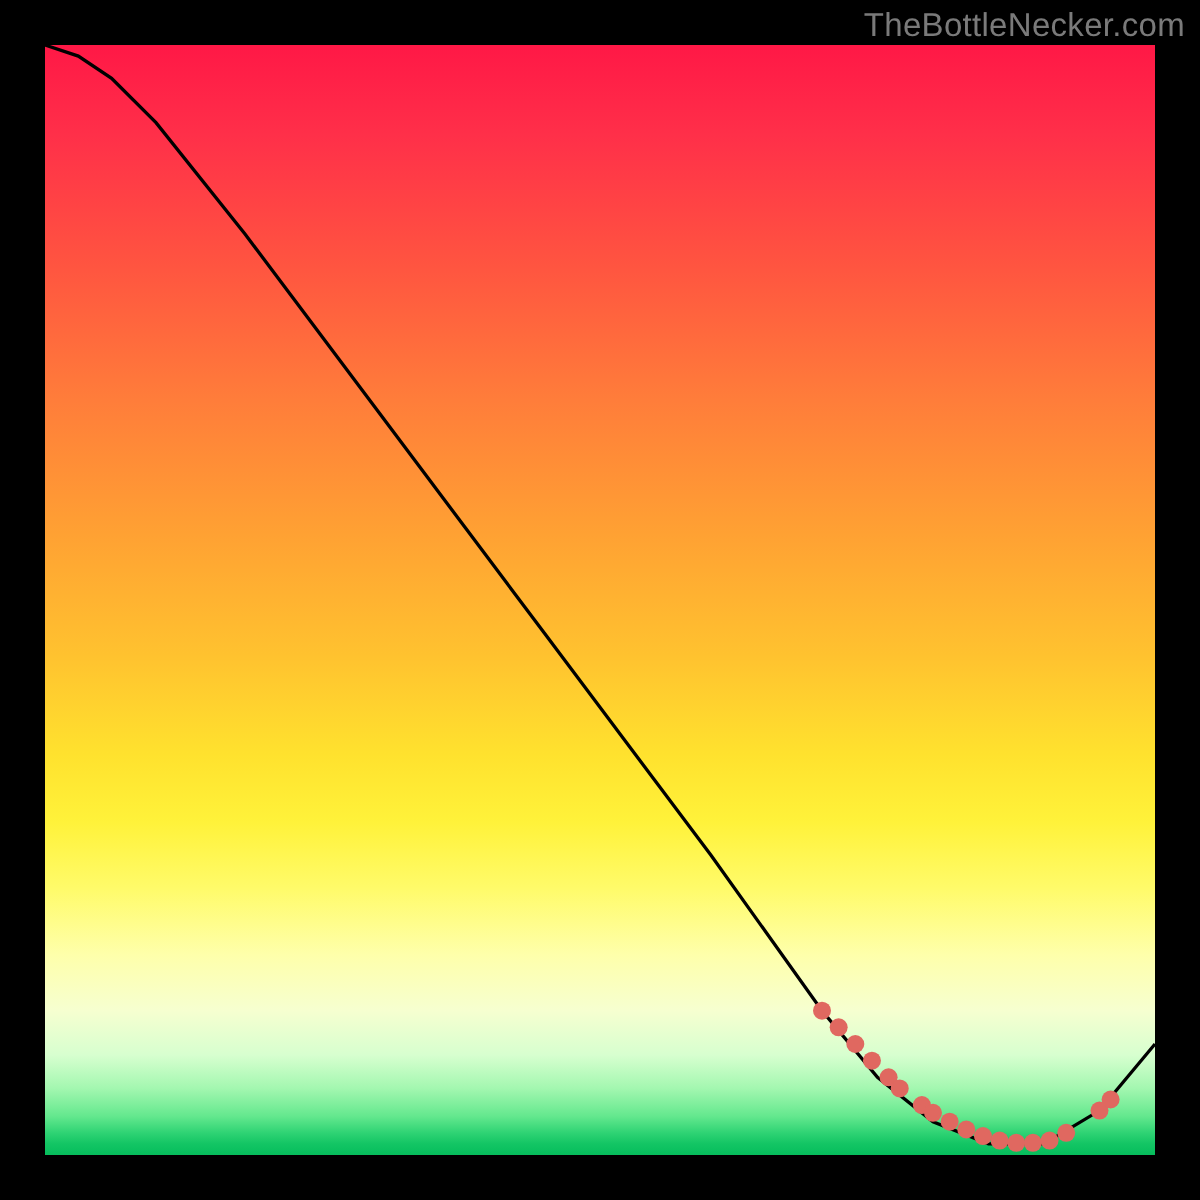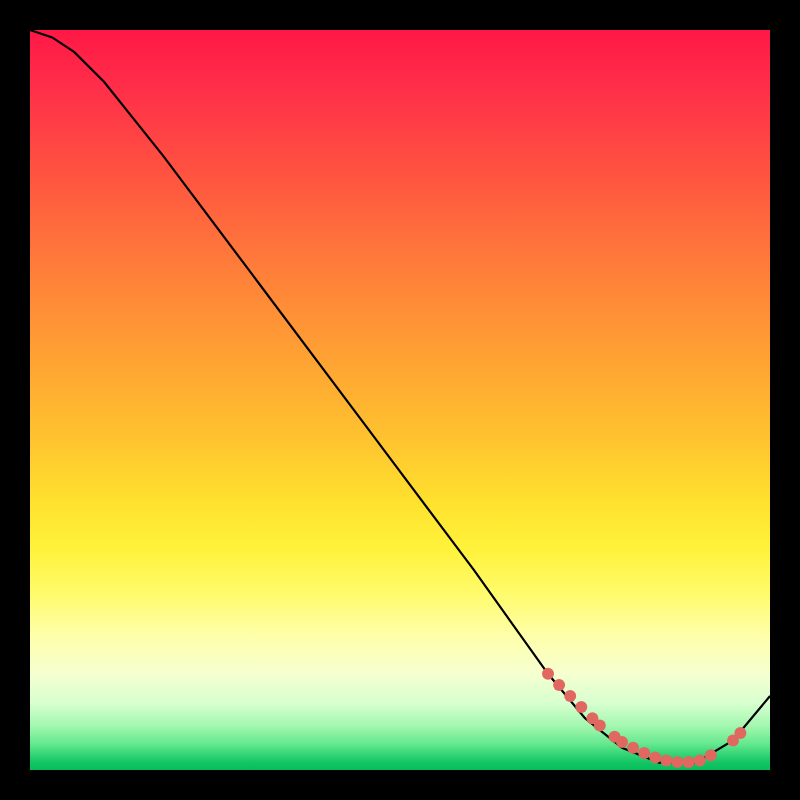--- a/index.html
+++ b/index.html
@@ -68,20 +68,21 @@
     width: 740px;
     height: 740px;
     overflow: visible;
   }
 </style>
 </head>
 <body>
 
 <div class="outer">
 
+  <div class="watermark">TheBottleNecker.com</div>
 
   <div class="plot">
     <div class="gradient"></div>
 
     <svg class="curve" viewBox="0 0 740 740">
       <path id="main-curve" fill="none" stroke="#000" stroke-width="2.2" d="M 0.0 0.0 Q 11.1 3.7 22.2 7.4 Q 33.3 14.8 44.4 22.2 Q 59.2 37.0 74.0 51.8 Q 103.6 88.8 133.2 125.8 Q 177.6 185.0 222.0 244.2 Q 277.5 318.2 333.0 392.2 Q 388.5 466.2 444.0 540.2 Q 481.0 592.0 518.0 643.8 Q 536.5 666.0 555.0 688.2 Q 573.5 703.0 592.0 717.8 Q 610.5 725.2 629.0 732.6 Q 647.5 732.6 666.0 732.6 Q 684.5 721.5 703.0 710.4 Q 721.5 688.2 740.0 666.0 "></path>
       <g id="marker-group">
           <circle cx="518.0" cy="643.8" r="6" fill="#e06860"></circle>
           <circle cx="529.1" cy="654.9" r="6" fill="#e06860"></circle>
           <circle cx="540.2" cy="666.0" r="6" fill="#e06860"></circle>

